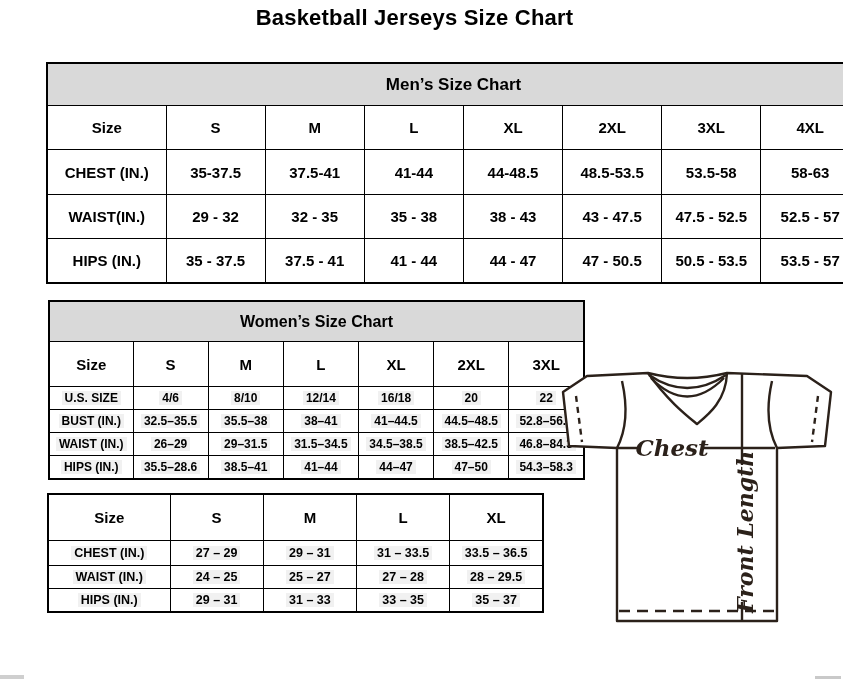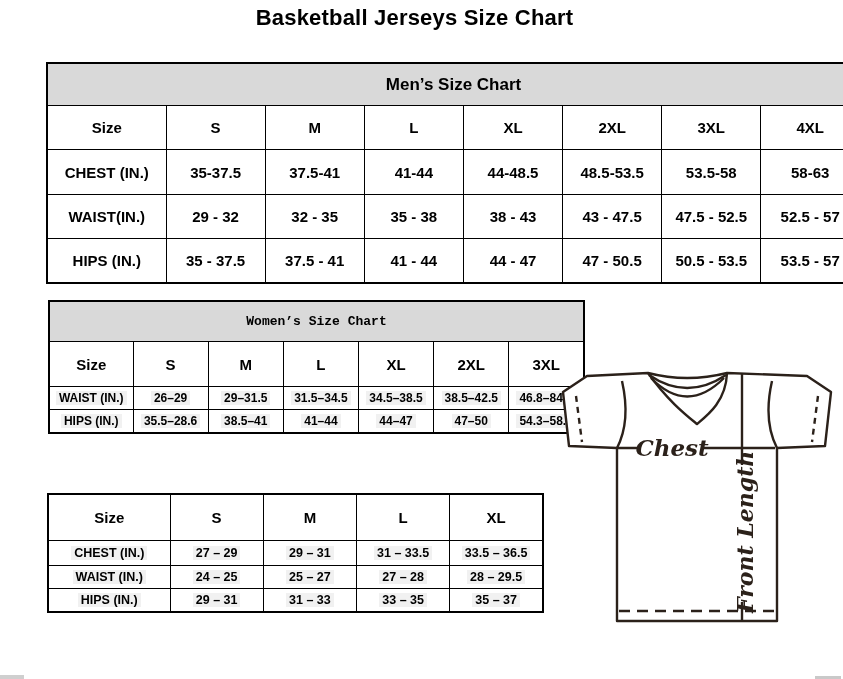--- a/index.html
+++ b/index.html
@@ -22,21 +22,21 @@
   }
   tr.cap td{background:#d9d9d9;border:1px solid #000;}
   
   .mens{left:14px;top:62px;width:815px;}
   .mens tr.cap td{height:41px;font-size:17px;}
   .mens tr.hdr td{height:43px;font-size:15px;}
   .mens tr.dr td{height:43px;font-size:15px;}
   .mens tr.dr0 td{height:44px;}
   
   .womens{left:16px;top:300px;width:537px;}
-  .womens tr.cap td{height:39px;font-size:13px;font-family:Liberation Mono, monospace;}
+  .womens tr.cap td{height:39px;font-size:16px;}
   .womens tr.hdr td{height:44px;font-size:15px;}
   .womens tr.dr td{height:22px;font-size:12px;}
   
   .youth{left:15px;top:493px;width:497px;}
   .youth tr.cap td{height:40px;font-size:17px;}
   .youth tr.hdr td{height:45px;font-size:15px;}
   .youth tr.dr td{height:22px;font-size:12.5px;}
   .youth tr.dr0 td{height:24px;}
   .youth tr.dr3 td{height:21px;}
   
@@ -132,20 +132,38 @@
   <tr class="hdr">
     <td>Size</td>
     <td>S</td>
     <td>M</td>
     <td>L</td>
     <td>XL</td>
     <td>2XL</td>
     <td>3XL</td>
   </tr>
   <tr class="dr">
+    <td><span class="hl">U.S. SIZE</span></td>
+    <td><span class="hl">4/6</span></td>
+    <td><span class="hl">8/10</span></td>
+    <td><span class="hl">12/14</span></td>
+    <td><span class="hl">16/18</span></td>
+    <td><span class="hl">20</span></td>
+    <td><span class="hl">22</span></td>
+  </tr>
+  <tr class="dr">
+    <td><span class="hl">BUST (IN.)</span></td>
+    <td><span class="hl">32.5–35.5</span></td>
+    <td><span class="hl">35.5–38</span></td>
+    <td><span class="hl">38–41</span></td>
+    <td><span class="hl">41–44.5</span></td>
+    <td><span class="hl">44.5–48.5</span></td>
+    <td><span class="hl">52.8–56.5</span></td>
+  </tr>
+  <tr class="dr">
     <td><span class="hl">WAIST (IN.)</span></td>
     <td><span class="hl">26–29</span></td>
     <td><span class="hl">29–31.5</span></td>
     <td><span class="hl">31.5–34.5</span></td>
     <td><span class="hl">34.5–38.5</span></td>
     <td><span class="hl">38.5–42.5</span></td>
     <td><span class="hl">46.8–84.3</span></td>
   </tr>
   <tr class="dr">
     <td><span class="hl">HIPS (IN.)</span></td>

